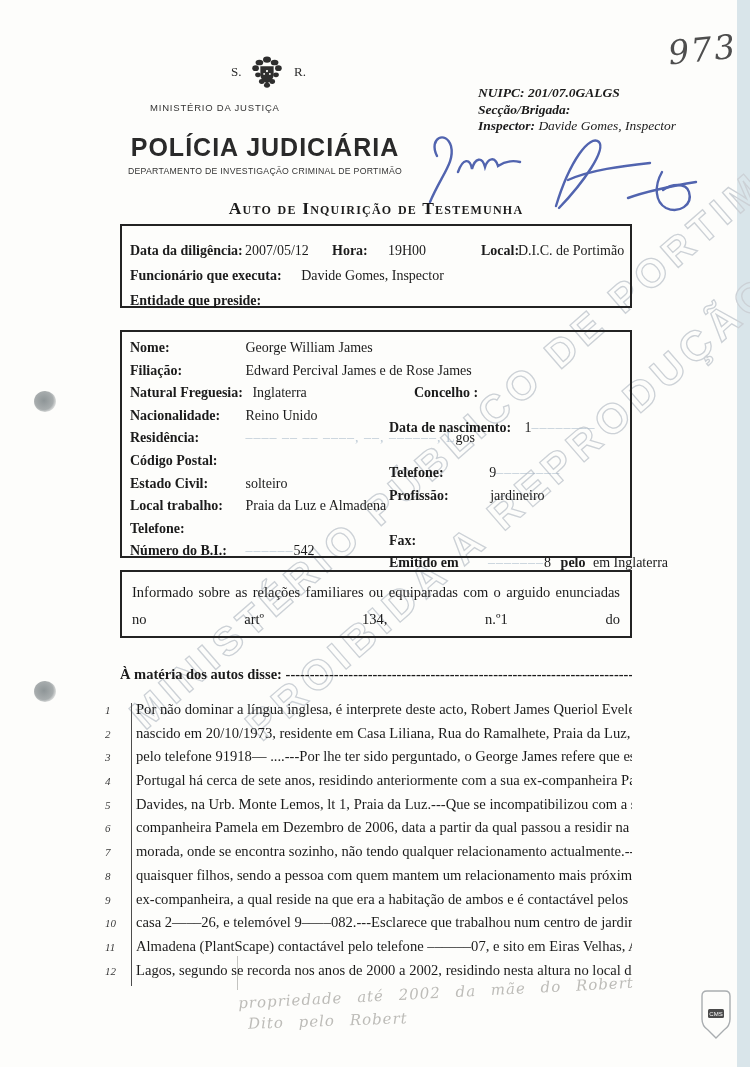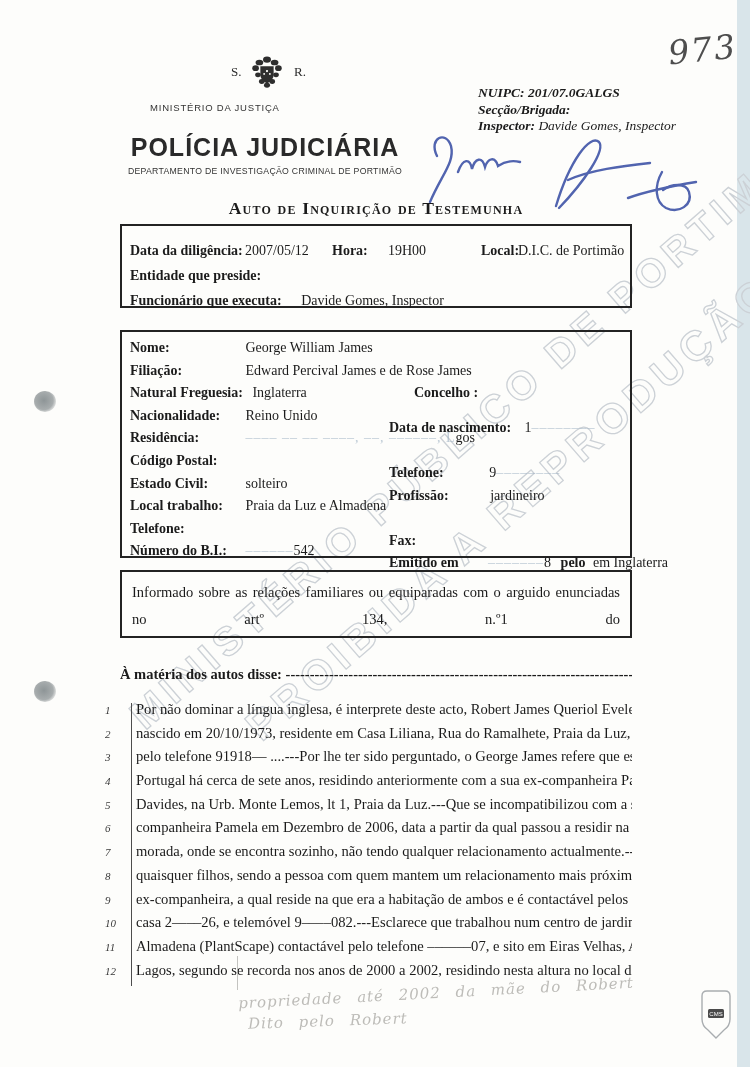--- a/index.html
+++ b/index.html
@@ -131,25 +131,25 @@
 <div class="abs box" style="left:120px; top:224px; width:512px; height:84px; padding-top:12px;">
   <div class="row" style="line-height:25px;">
     <span class="lbl">Data da diligência:</span>
     <span class="abs" style="left:123px;">2007/05/12</span>
     <span class="abs lbl" style="left:210px;">Hora:</span>
     <span class="abs" style="left:266px;">19H00</span>
     <span class="abs lbl" style="left:345px;margin-left:14px;">Local:</span>
     <span class="abs" style="left:396px;">D.I.C. de Portimão</span>
   </div>
   <div class="row" style="line-height:25px;">
-    <span class="lbl">Entidade que preside:</span>
-  </div>
-  <div class="row" style="line-height:25px;">
     <span class="lbl">Funcionário que executa:</span>
     <span style="margin-left:16px;">Davide Gomes, Inspector</span>
+  </div>
+  <div class="row" style="line-height:25px;">
+    <span class="lbl">Entidade que preside:</span>
   </div>
 </div>
 
 <div class="abs box" style="left:120px; top:330px; width:512px; height:228px; padding-top:5px;">
   <div class="row">
     <span class="lblw">Nome:</span>
     <span>George William James</span>
   </div>
   <div class="row">
     <span class="lblw">Filiação:</span>

